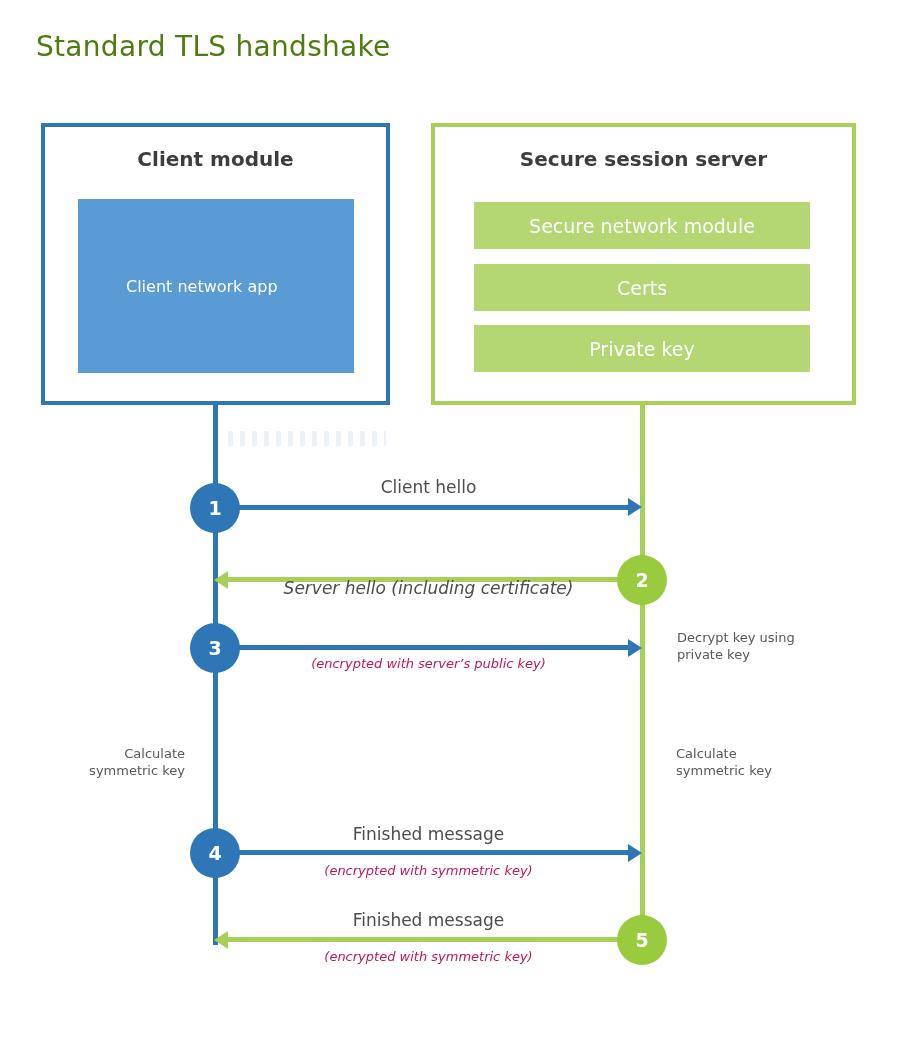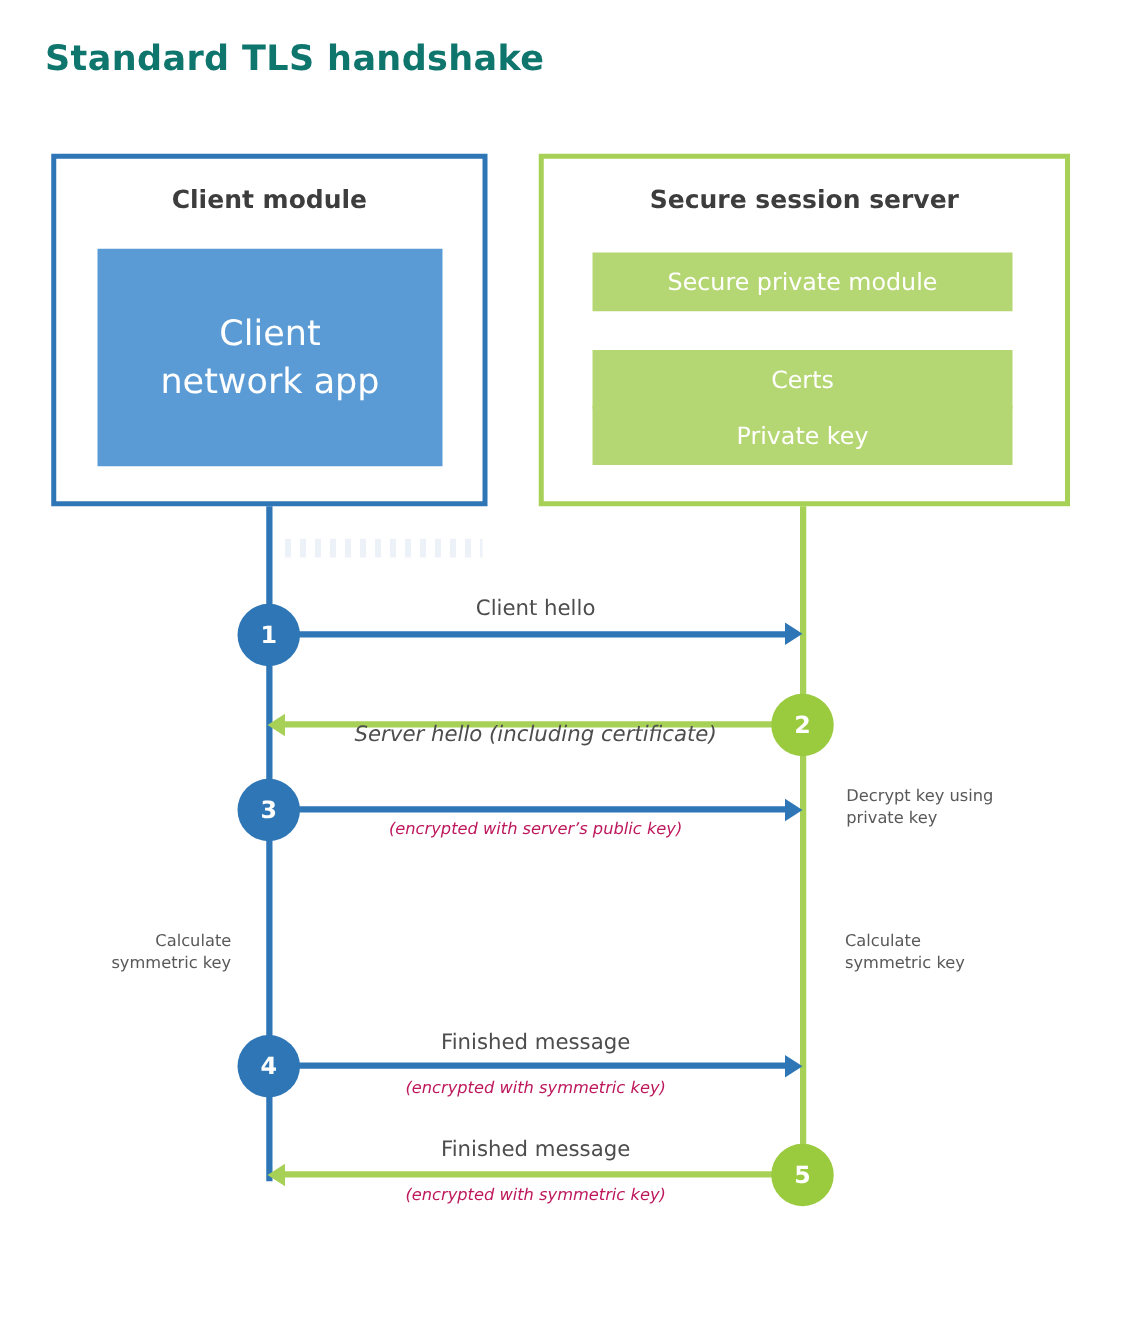--- a/index.html
+++ b/index.html
@@ -3,40 +3,40 @@
 <meta charset="utf-8">
 <style>
   html,body{margin:0;padding:0;background:#ffffff;}
   #canvas{
     position:relative;width:900px;height:1058px;background:#ffffff;
     font-family:"DejaVu Sans","Liberation Sans",sans-serif;overflow:hidden;
   }
   .abs{position:absolute;}
   
   .page-title{
-    left:36px;top:30px;font-size:28px;font-weight:700;color:#0f766e;letter-spacing:.3px;
+    left:36px;top:30px;font-size:28px;font-weight:400;color:#4d7c0f;letter-spacing:.3px;
   }
   
   .outer-box{box-sizing:border-box;background:#fff;}
   .client-outer{left:41px;top:123px;width:349px;height:282px;border:4px solid #2e76b6;}
   .server-outer{left:431px;top:123px;width:425px;height:282px;border:4px solid #a6d156;}
   .box-title{top:147px;text-align:center;font-size:20px;font-weight:bold;color:#3d3d3d;}
   .client-title{left:41px;width:349px;}
   .server-title{left:431px;width:425px;}
   .client-app{
     left:78px;top:199px;width:276px;height:174px;background:#5b9bd5;
     display:flex;align-items:center;justify-content:center;
   }
-  .client-app span{display:block;width:180px;text-align:center;font-size:28px;line-height:38px;color:#ffffff;}
+  .client-app span{display:block;width:180px;font-size:16px;line-height:27px;color:#ffffff;}
   .server-bar{
     left:474px;width:336px;height:47px;background:#b5d773;
     display:flex;align-items:center;justify-content:center;
     font-size:19px;color:#ffffff;
   }
-  .bar-1{top:202px;} .bar-2{top:280px;} .bar-3{top:325px;}
+  .bar-1{top:202px;} .bar-2{top:264px;} .bar-3{top:325px;}
   
   .vline{width:5px;z-index:1;}
   .vline.blue{left:213px;top:405px;height:540px;background:#2e76b6;}
   .vline.green{left:640px;top:405px;height:535px;background:#a6d156;}
   
   .ghost-dashes{
     left:228px;top:431px;width:158px;height:15px;opacity:.55;
     background:repeating-linear-gradient(90deg,#dde7f1 0 5px,transparent 5px 12px);
   }
   
@@ -78,21 +78,21 @@
   <div class="abs page-title">Standard TLS handshake</div>
 
   <div class="abs outer-box client-outer"></div>
   <div class="abs box-title client-title">Client module</div>
   <div class="abs client-app">
     <span>Client network app</span>
   </div>
 
   <div class="abs outer-box server-outer"></div>
   <div class="abs box-title server-title">Secure session server</div>
-  <div class="abs server-bar bar-1">Secure private module</div>
+  <div class="abs server-bar bar-1">Secure network module</div>
   <div class="abs server-bar bar-2">Certs</div>
   <div class="abs server-bar bar-3">Private key</div>
 
   <div class="abs vline blue"></div>
   <div class="abs vline green"></div>
   <div class="abs ghost-dashes"></div>
 
   <div class="abs hline blue a1-line"></div>
   <div class="abs head right a1-head"></div>
   <div class="abs circle blue c1">1</div>

